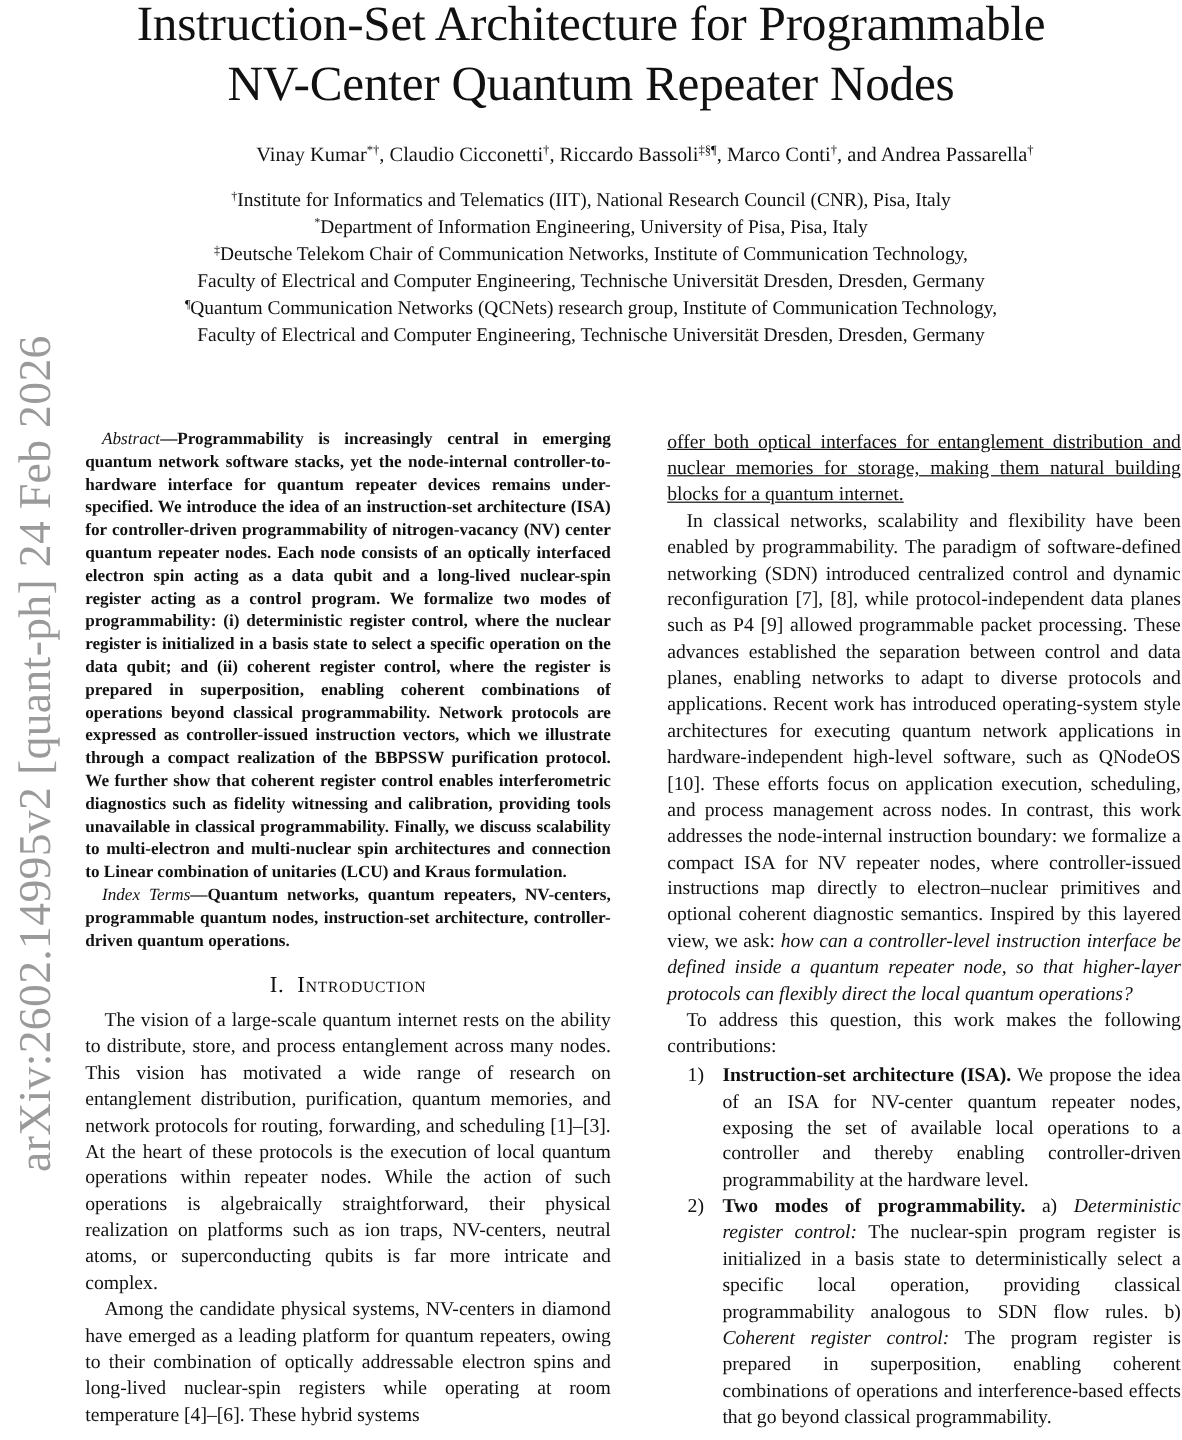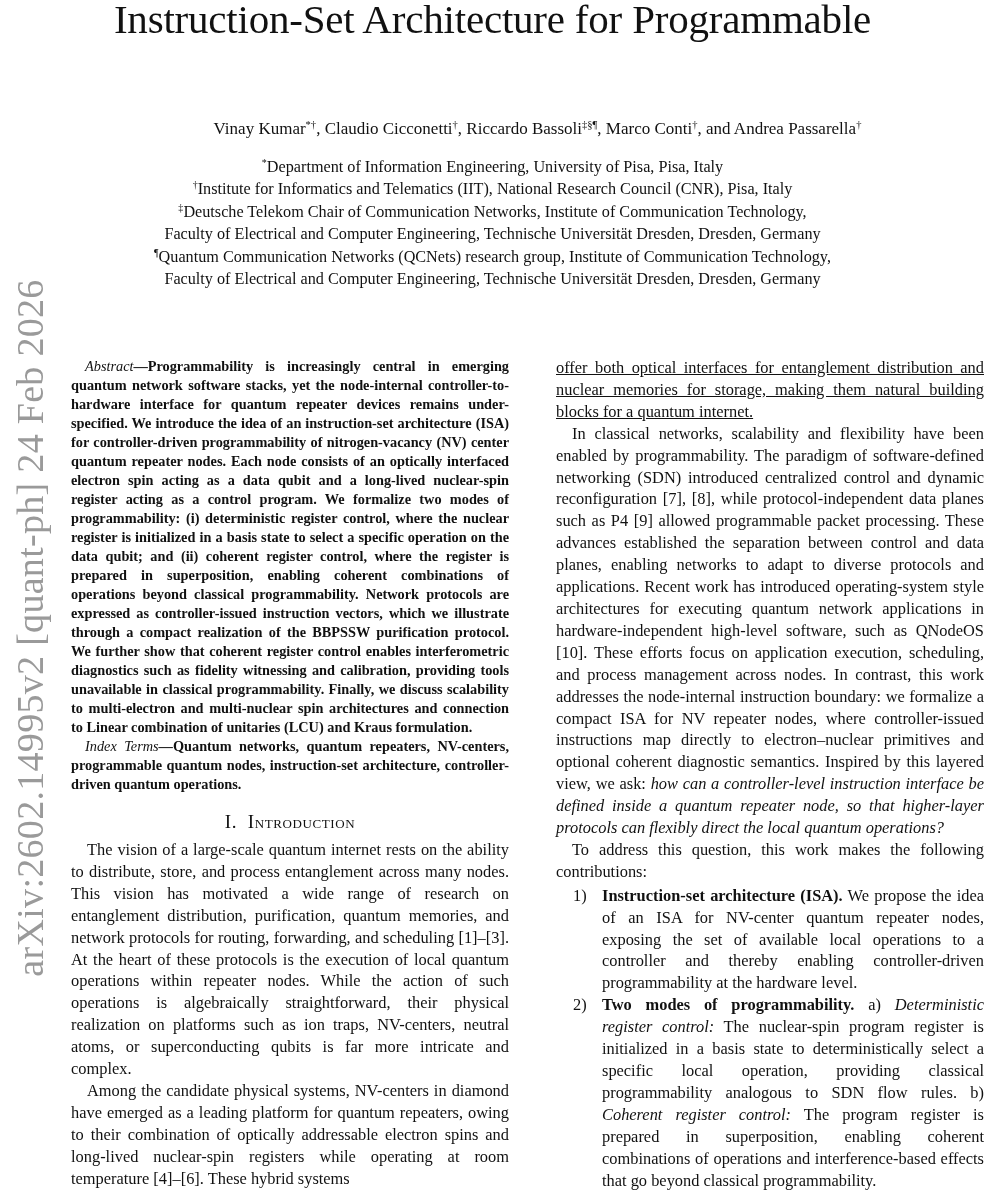--- a/index.html
+++ b/index.html
@@ -57,29 +57,30 @@
   ol.contrib li { position: relative; padding-left: 46px; text-align: justify; }
   ol.contrib li .num { position: absolute; left: 17px; top: 0; }
   b { font-weight: bold; }
   i { }
 </style>
 </head>
 <body>
 
 <h1 class="title">
   <div>Instruction-Set Architecture for Programmable</div>
+  <div>NV-Center Quantum Repeater Nodes</div>
 </h1>
 
 <div class="authors">
   <span><span>Vinay Kumar</span><sup>*†</sup><span>, </span></span><span><span>Claudio Cicconetti</span><sup>†</sup><span>, </span></span><span><span>Riccardo Bassoli</span><sup>‡§¶</sup><span>, </span></span><span><span>Marco Conti</span><sup>†</sup><span>, and </span></span><span><span>Andrea Passarella</span><sup>†</sup></span>
 </div>
 
 <div class="affils">
+  <div><sup>†</sup><span>Institute for Informatics and Telematics (IIT), National Research Council (CNR), Pisa, Italy</span></div>
   <div><sup>*</sup><span>Department of Information Engineering, University of Pisa, Pisa, Italy</span></div>
-  <div><sup>†</sup><span>Institute for Informatics and Telematics (IIT), National Research Council (CNR), Pisa, Italy</span></div>
   <div><sup>‡</sup><span>Deutsche Telekom Chair of Communication Networks, Institute of Communication Technology,</span></div>
   <div><span>Faculty of Electrical and Computer Engineering, Technische Universität Dresden, Dresden, Germany</span></div>
   <div><sup>¶</sup><span>Quantum Communication Networks (QCNets) research group, Institute of Communication Technology,</span></div>
   <div><span>Faculty of Electrical and Computer Engineering, Technische Universität Dresden, Dresden, Germany</span></div>
 </div>
 
 <div class="watermark">arXiv:2602.14995v2  [quant-ph]  24 Feb 2026</div>
 
 <div class="col col-left">
   <p class="abstract"><i>Abstract</i><span>—</span><span>Programmability is increasingly central in emerging quantum network software stacks, yet the node-internal controller-to-hardware interface for quantum repeater devices remains under-specified. We introduce the idea of an instruction-set architecture (ISA) for controller-driven programmability of nitrogen-vacancy (NV) center quantum repeater nodes. Each node consists of an optically interfaced electron spin acting as a data qubit and a long-lived nuclear-spin register acting as a control program. We formalize two modes of programmability: (i) deterministic register control, where the nuclear register is initialized in a basis state to select a specific operation on the data qubit; and (ii) coherent register control, where the register is prepared in superposition, enabling coherent combinations of operations beyond classical programmability. Network protocols are expressed as controller-issued instruction vectors, which we illustrate through a compact realization of the BBPSSW purification protocol. We further show that coherent register control enables interferometric diagnostics such as fidelity witnessing and calibration, providing tools unavailable in classical programmability. Finally, we discuss scalability to multi-electron and multi-nuclear spin architectures and connection to Linear combination of unitaries (LCU) and Kraus formulation.</span></p>

